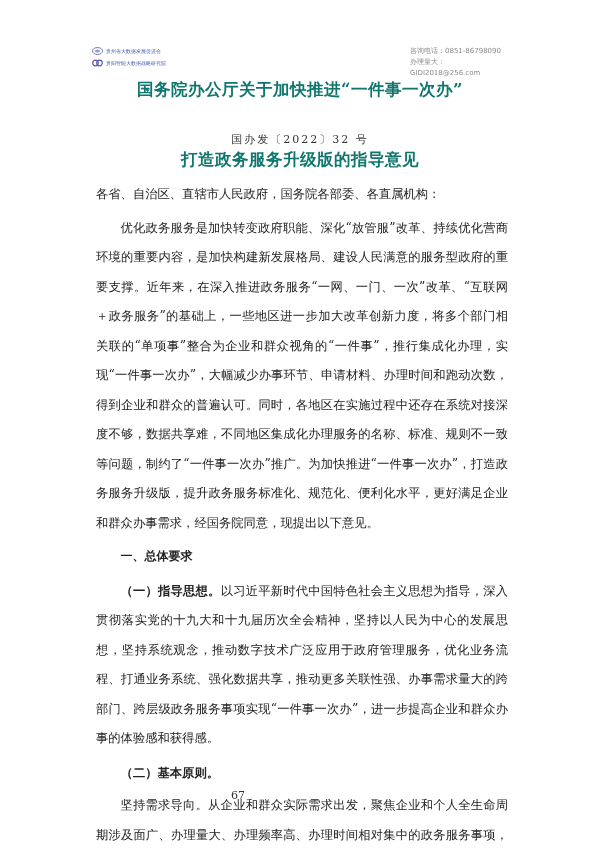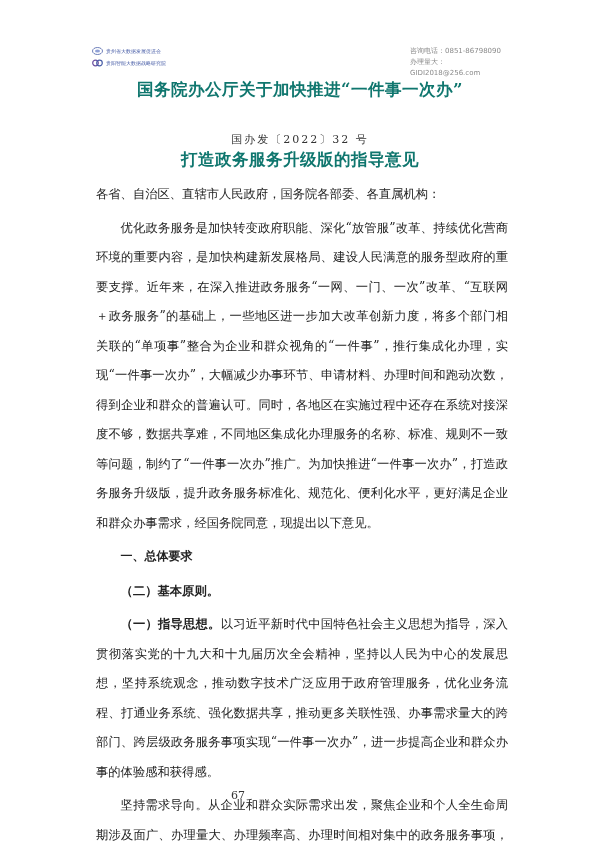--- a/index.html
+++ b/index.html
@@ -52,19 +52,19 @@
 </div>
 
 <div class="title">国务院办公厅关于加快推进“一件事一次办”</div>
 <div class="title title2">打造政务服务升级版的指导意见</div>
 <div class="docno">国办发〔2022〕32 号</div>
 
 <div class="body-text">
   <p>各省、自治区、直辖市人民政府，国务院各部委、各直属机构：</p>
   <p class="indent">优化政务服务是加快转变政府职能、深化“放管服”改革、持续优化营商环境的重要内容，是加快构建新发展格局、建设人民满意的服务型政府的重要支撑。近年来，在深入推进政务服务“一网、一门、一次”改革、“互联网＋政务服务”的基础上，一些地区进一步加大改革创新力度，将多个部门相关联的“单项事”整合为企业和群众视角的“一件事”，推行集成化办理，实现“一件事一次办”，大幅减少办事环节、申请材料、办理时间和跑动次数，得到企业和群众的普遍认可。同时，各地区在实施过程中还存在系统对接深度不够，数据共享难，不同地区集成化办理服务的名称、标准、规则不一致等问题，制约了“一件事一次办”推广。为加快推进“一件事一次办”，打造政务服务升级版，提升政务服务标准化、规范化、便利化水平，更好满足企业和群众办事需求，经国务院同意，现提出以下意见。</p>
   <p class="heading1">一、总体要求</p>
+  <p class="indent"><span class="hb">（一）指导思想。</span><span>以习近平新时代中国特色社会主义思想为指导，深入贯彻落实党的十九大和十九届历次全会精神，坚持以人民为中心的发展思想，坚持系统观念，推动数字技术广泛应用于政府管理服务，优化业务流程、打通业务系统、强化数据共享，推动更多关联性强、办事需求量大的跨部门、跨层级政务服务事项实现“一件事一次办”，进一步提高企业和群众办事的体验感和获得感。</span></p>
   <p class="indent hb">（二）基本原则。</p>
-  <p class="indent"><span class="hb">（一）指导思想。</span><span>以习近平新时代中国特色社会主义思想为指导，深入贯彻落实党的十九大和十九届历次全会精神，坚持以人民为中心的发展思想，坚持系统观念，推动数字技术广泛应用于政府管理服务，优化业务流程、打通业务系统、强化数据共享，推动更多关联性强、办事需求量大的跨部门、跨层级政务服务事项实现“一件事一次办”，进一步提高企业和群众办事的体验感和获得感。</span></p>
   <p class="indent">坚持需求导向。从企业和群众实际需求出发，聚焦企业和个人全生命周期涉及面广、办理量大、办理频率高、办理时间相对集中的政务服务事项，实行“一件事一次办”，实现企业和群众办事由“多地、多窗、多次”向“一地、一窗、一次”转变，最大程度利企便民。</p>
 
 </div>
 
 <div class="page-num">67</div>
 
 </body></html>

